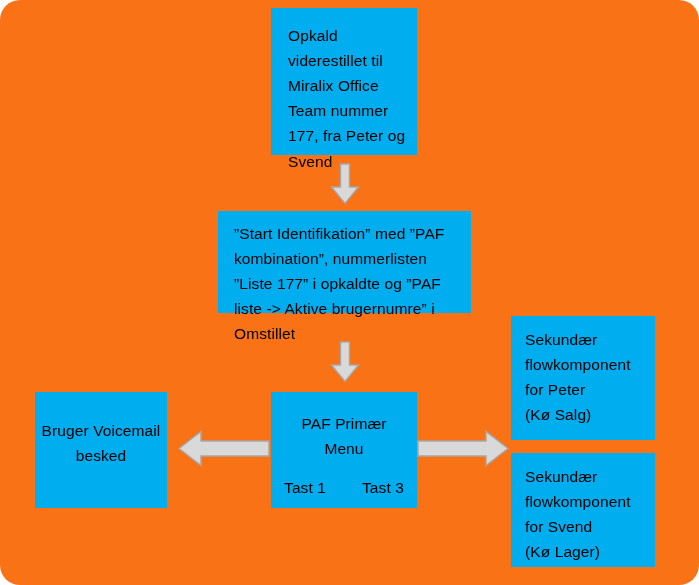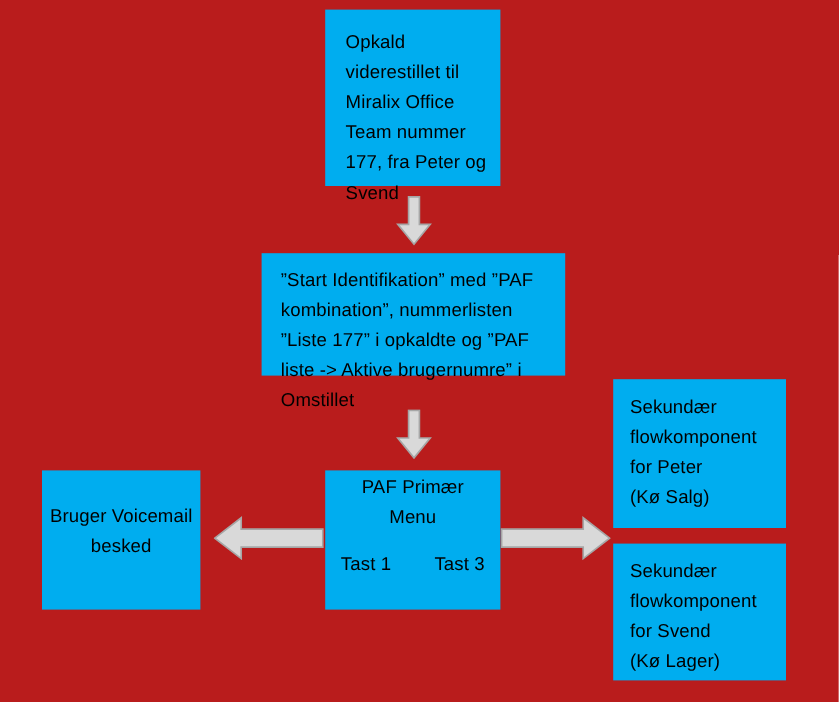--- a/index.html
+++ b/index.html
@@ -7,22 +7,23 @@
     padding: 0;
     background: #ffffff;
   }
   body {
     font-family: "Liberation Sans", sans-serif;
   }
   #canvas {
     position: relative;
     width: 699px;
     height: 585px;
-    background: #b91c1c;
+    background: #f97316;
     overflow: hidden;
+    border-radius: 20px;
   }
 
   
   .node {
     position: absolute;
     box-sizing: border-box;
     background: #00ADEF;
     color: #000000;
     font-size: 15.5px;
     line-height: 1.62;
@@ -52,21 +53,21 @@
     left: 271px;  top: 392px;
     width: 146px; height: 116px;
     padding: 0;
     display: flex;
     flex-direction: column;
     justify-content: flex-start;
     align-items: center;
     text-align: center;
   }
   #node-menu .menu-title {
-    margin-top: 2px;
+    margin-top: 19px;
     white-space: pre-line;
   }
   #node-menu .menu-keys {
     margin-top: 14px;
     width: 100%;
     display: flex;
     justify-content: center;
     gap: 36px;
   }
 

